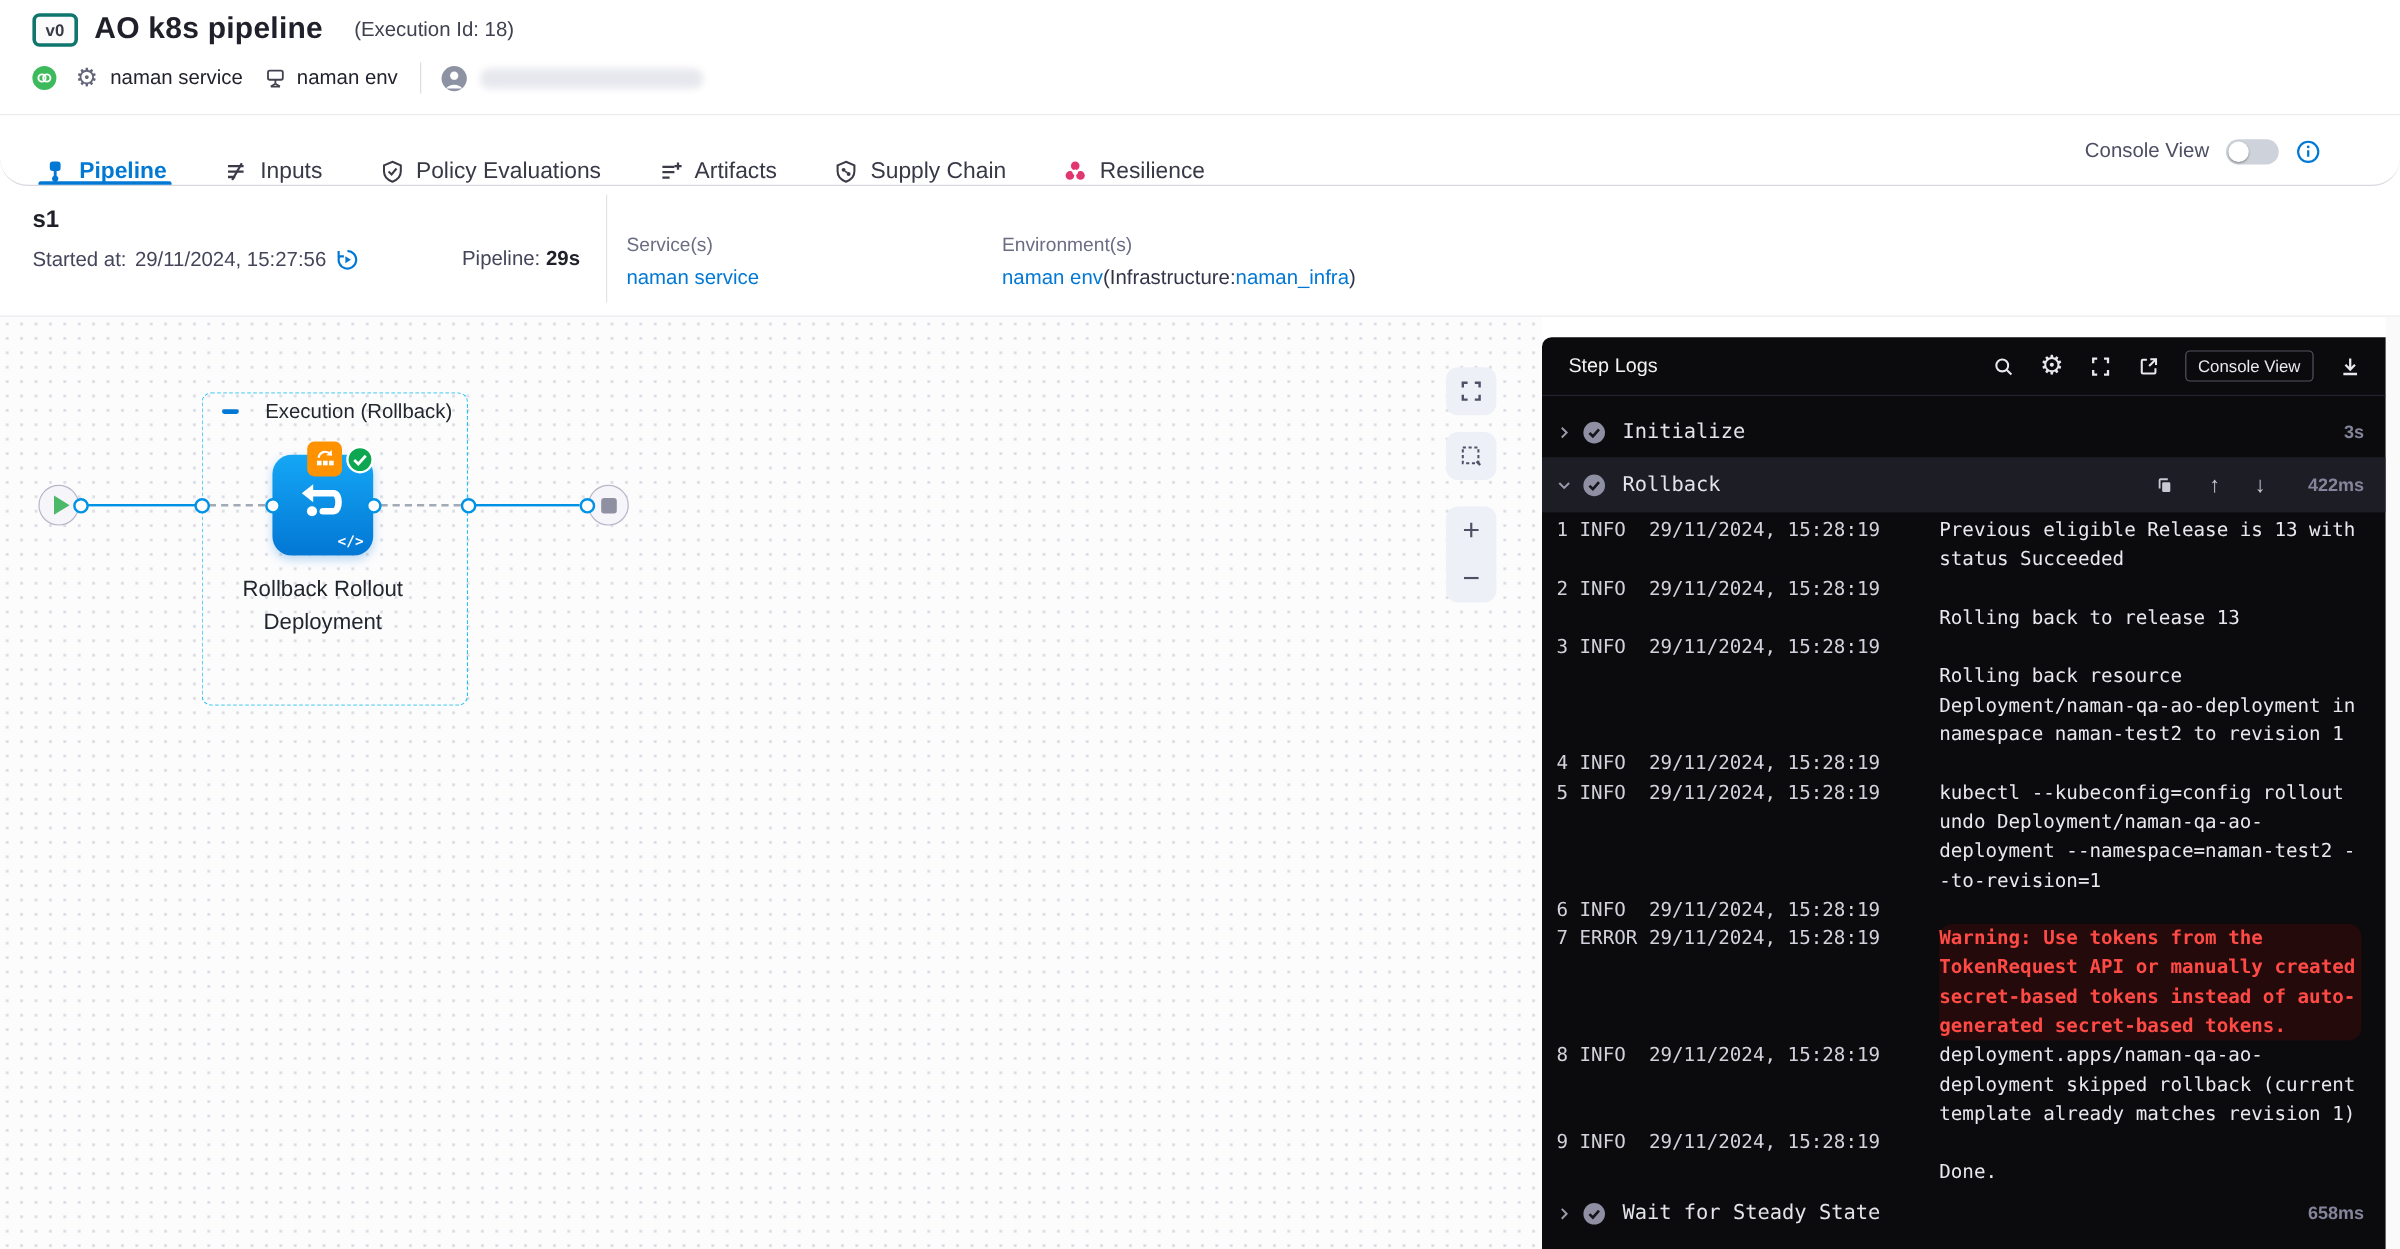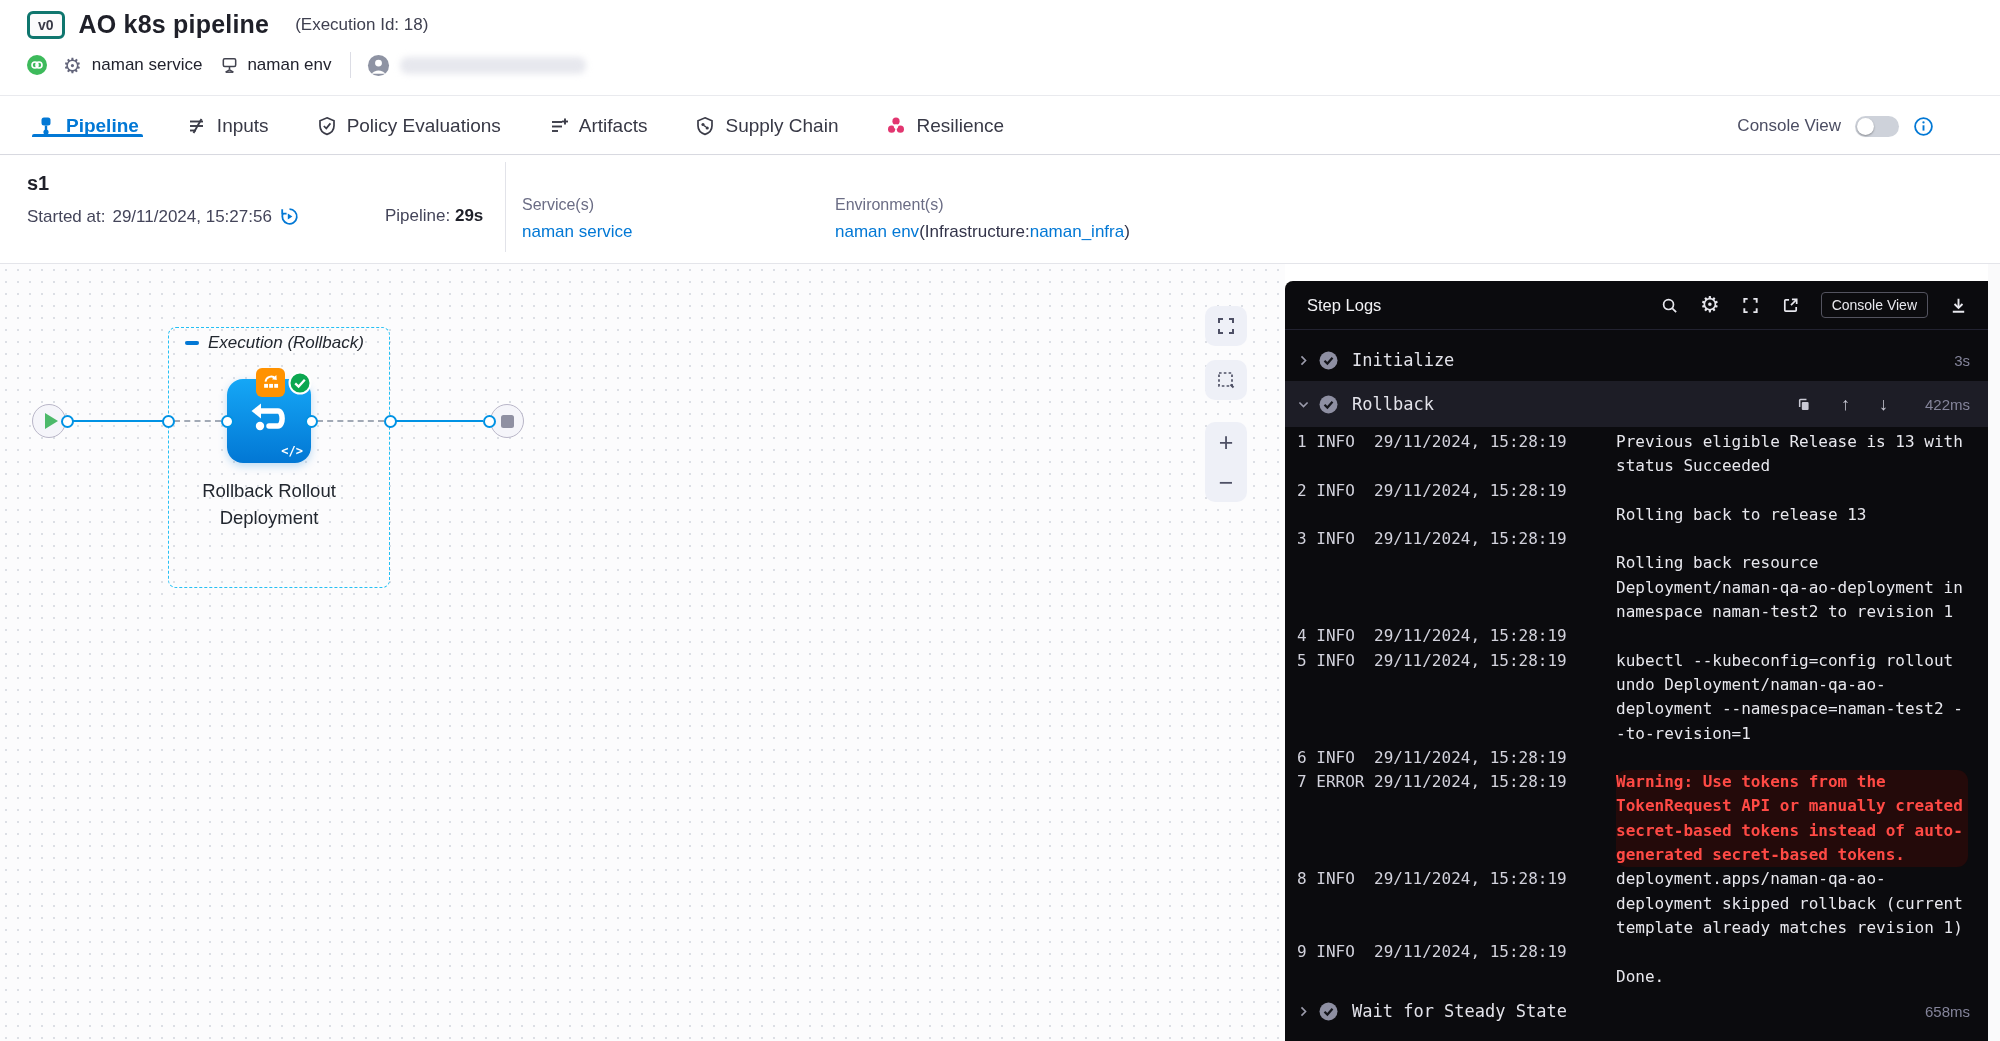--- a/index.html
+++ b/index.html
@@ -14,21 +14,21 @@
   .exec-id { font-size:17px; color:#3f4050; margin-left:12px; }
   .meta-row { position:absolute; left:27px; top:50px; height:30px; display:flex; align-items:center; }
   .meta-row .gap8{width:8px} .meta-row .gap10{width:10px} .meta-row .gap16{width:16px} .meta-row .gap18{width:18px}
   .link-badge { width:20px; height:20px; border-radius:50%; background:#3dba5b; display:flex; align-items:center; justify-content:center; }
   .hdr-gear { font-size:21px; color:#63657b; line-height:1; }
   .hdr-label { font-size:17px; color:#22232e; }
   .v-divider { width:1px; height:26px; background:#dcdde5; }
   .blur-bar { width:186px; height:17px; border-radius:8px; background:#e7e8ee; filter:blur(3px); }
 
   
-  .tabbar { position:absolute; left:0; top:97px; width:2000px; height:58px; background:#fff; border-bottom:1px solid #d8d9e0; display:flex; align-items:center; padding-left:36px; }
+  .tabbar { position:absolute; left:0; top:97px; width:2000px; height:58px; background:#fff; border-bottom:1px solid #d8d9e0; display:flex; align-items:flex-end; padding-left:36px;border-radius:23px; }
   .tab { position:relative; display:flex; align-items:center; gap:10px; margin-right:48px; cursor:pointer; }
   .tab .tlabel { font-size:19px; color:#383946; font-weight:500; }
   .tab.active .tlabel { color:#0278d5; font-weight:600; }
   .tab.active::after { content:""; position:absolute; left:-4px; right:-4px; bottom:0; height:3px; background:#0278d5; border-radius:2px 2px 0 0; }
   .tabbar-right { position:absolute; right:66px; top:0; height:58px; display:flex; align-items:center; gap:14px; }
   .cv-label { font-size:17px; color:#4c4e63; }
   .toggle { width:44px; height:21px; border-radius:11px; background:#ced2da; position:relative; cursor:pointer; }
   .toggle .knob { position:absolute; left:2px; top:2px; width:17px; height:17px; border-radius:50%; background:#fff; box-shadow:0 1px 2px rgba(0,0,0,.35); }
 
   
@@ -49,21 +49,21 @@
   .canvas { position:absolute; left:0; top:264px; width:2000px; height:777px; background-color:#fcfcfd;
             background-image:radial-gradient(circle, #dcdfe5 1.3px, transparent 1.4px); background-size:12px 12px; }
   .edge { position:absolute; height:0; }
   .edge.solid { border-top:2px solid #0092e4; }
   .edge.dash { border-top:2px dashed #a2aab6; }
   .conn { position:absolute; width:13px; height:13px; border-radius:50%; background:#fff; border:2px solid #0092e4; z-index:5; }
   .term-node { position:absolute; width:34px; height:34px; border-radius:50%; background:#f5f5fa; border:1.5px solid #b9b6c8; display:flex; align-items:center; justify-content:center; z-index:4; }
   .play-tri { width:0; height:0; border-left:13px solid #4cb96a; border-top:8px solid transparent; border-bottom:8px solid transparent; margin-left:4px; }
   .stop-sq { width:13px; height:13px; background:#8f90a2; border-radius:2.5px; }
   .group-box { position:absolute; left:168px; top:63px; width:222px; height:261px; border:1.5px dashed #25c0f4; border-radius:8px; }
-  .group-label { position:absolute; left:185px; top:69px; display:flex; align-items:center; gap:9px;font-style:italic; }
+  .group-label { position:absolute; left:185px; top:69px; display:flex; align-items:center; gap:22px; }
   .collapse-minus { width:14px; height:3.5px; border-radius:2px; background:#0278d5; cursor:pointer; }
   .group-label .gtext { font-size:17px; color:#22272f; }
   .step-node { position:absolute; left:227px; top:115px; width:84px; height:84px; border-radius:16px; background:linear-gradient(180deg,#15a7f6,#0277d4); box-shadow:0 3px 8px rgba(2,120,213,.25); cursor:pointer; z-index:3; }
   .step-node .arrow-svg { position:absolute; left:17px; top:16px; }
   .code-glyph { position:absolute; right:8px; bottom:5px; font-size:12px; font-weight:700; color:#fff; font-family:"DejaVu Sans Mono", monospace; }
   .node-badge { position:absolute; left:256px; top:104px; width:29px; height:29px; border-radius:6px; background:#ff9200; display:flex; align-items:center; justify-content:center; z-index:6; }
   .node-check { position:absolute; left:288px; top:107px; z-index:7; }
   .node-label { position:absolute; left:169px; top:213px; width:200px; text-align:center; font-size:18.5px; line-height:27px; color:#22272f; }
   .ctrl-btn { position:absolute; left:1205px; width:42px; background:#eef0f7; border-radius:10px; display:flex; align-items:center; justify-content:center; cursor:pointer; }
   .ctrl-fit { top:42px; height:40px; } .ctrl-marquee { top:96px; height:40px; }
@@ -77,21 +77,21 @@
   .panel-title { margin-left:22px; font-size:16.5px; color:#f2f2f5; }
   .panel-icons { position:absolute; right:20px; display:flex; align-items:center; gap:21px; }
   .picon { display:flex; align-items:center; justify-content:center; cursor:pointer; }
   .picon-gear { font-size:22px; color:#e8e8ee; line-height:1; }
   .cv-btn { border:1px solid #53535f; border-radius:4px; color:#e8e8ee; font-size:14px; padding:4px 10px; cursor:pointer; white-space:nowrap; }
   .sec-row { position:absolute; left:0; width:100%; height:44px; display:flex; align-items:center; cursor:pointer; }
   .sec-row.highlight { background:#1d1d26; height:46px; }
   .sec-chevron { position:absolute; left:11px; }
   .sec-check { position:absolute; left:33px; }
   .sec-name { position:absolute; left:67px; font-family:"DejaVu Sans Mono", monospace; font-size:17px; color:#e3e3ea; }
-  .sec-dur { position:absolute; right:18px; font-size:15px; color:#84849a; }
+  .sec-dur { position:absolute; right:18px; font-size:15px; color:#84849a;font-weight:bold; }
   .sec-tools { position:absolute; right:100px; display:flex; align-items:center; gap:29px; }
   .arrow-glyph { font-size:18px; color:#c9c9d4; line-height:1; cursor:pointer; }
   .row-init { top:57px; } .row-rollback { top:100px; } .row-wait { top:708px; }
   .entries { position:absolute; left:0; top:149px; width:100%; }
   .entry { display:flex; min-height:24.3px; }
   .entry-meta { width:331px; padding-left:12px; font-family:"DejaVu Sans Mono", monospace; font-size:16px; line-height:24.3px; color:#d2d2dc; white-space:pre; }
   .entry-msg { width:352px; font-family:"DejaVu Sans Mono", monospace; font-size:16px; line-height:24.3px; color:#e8e8ee; white-space:pre-wrap; }
   .entry-msg.error { color:#ff4a45; font-weight:700; background:#240a0a;border-radius:11px; }
   .scroll-strip { position:absolute; left:703px; top:0; width:12px; height:777px; background:#fafafb; }
   svg { display:block; }

